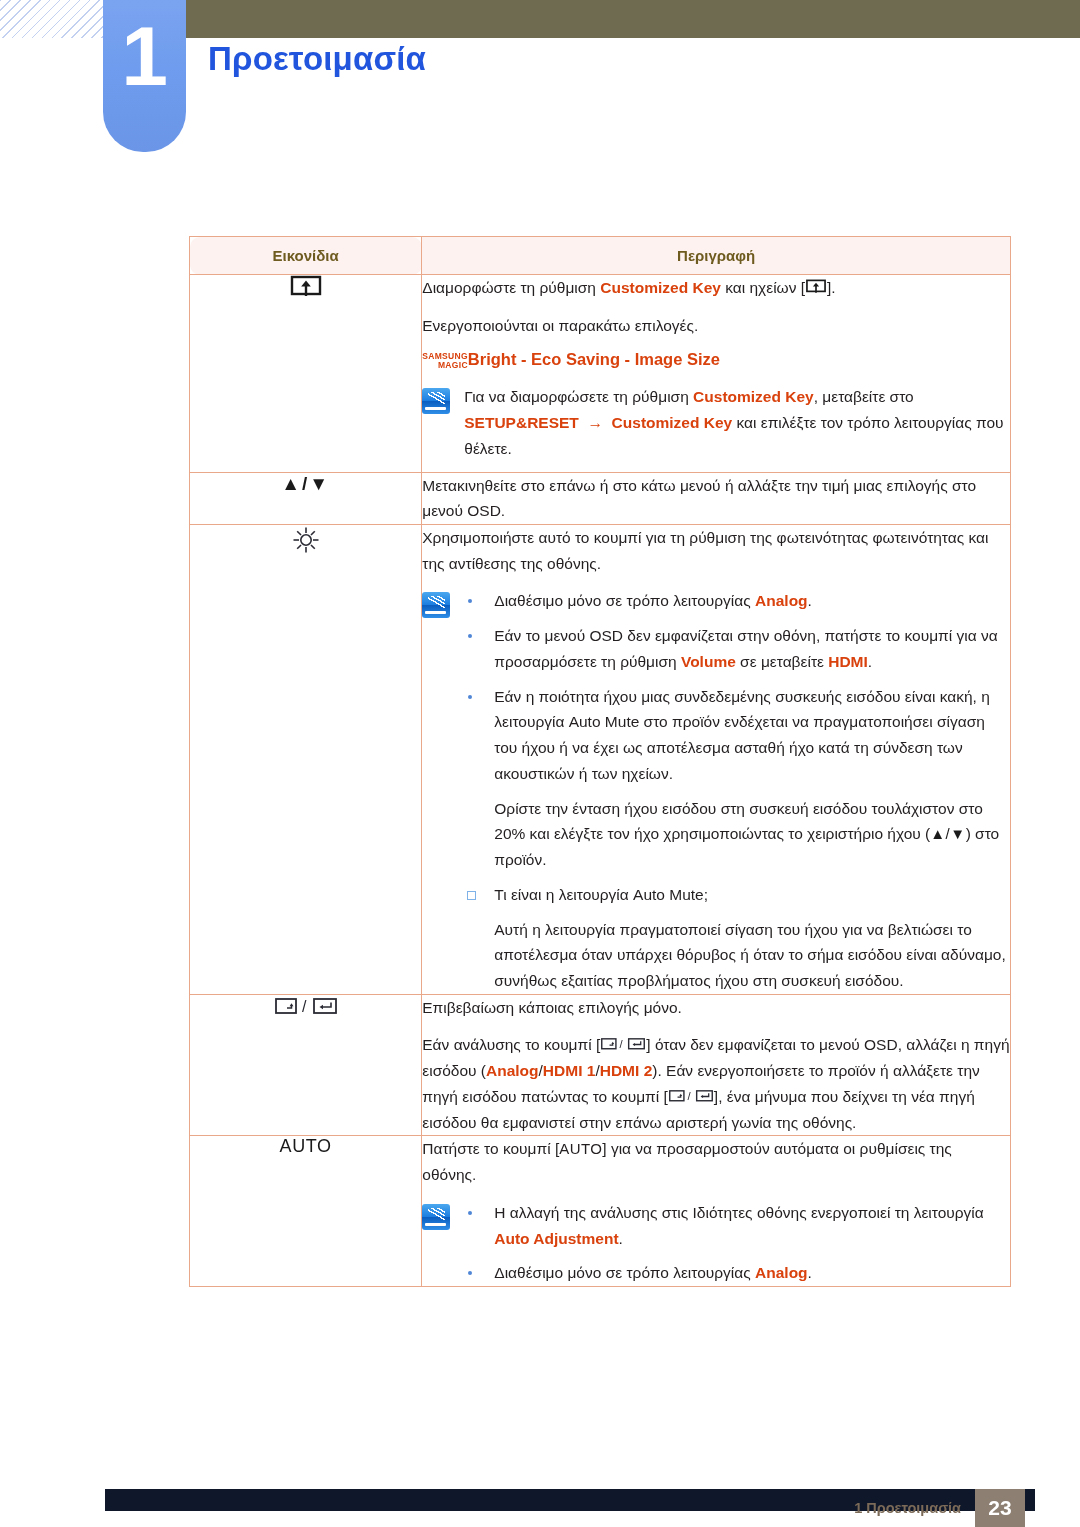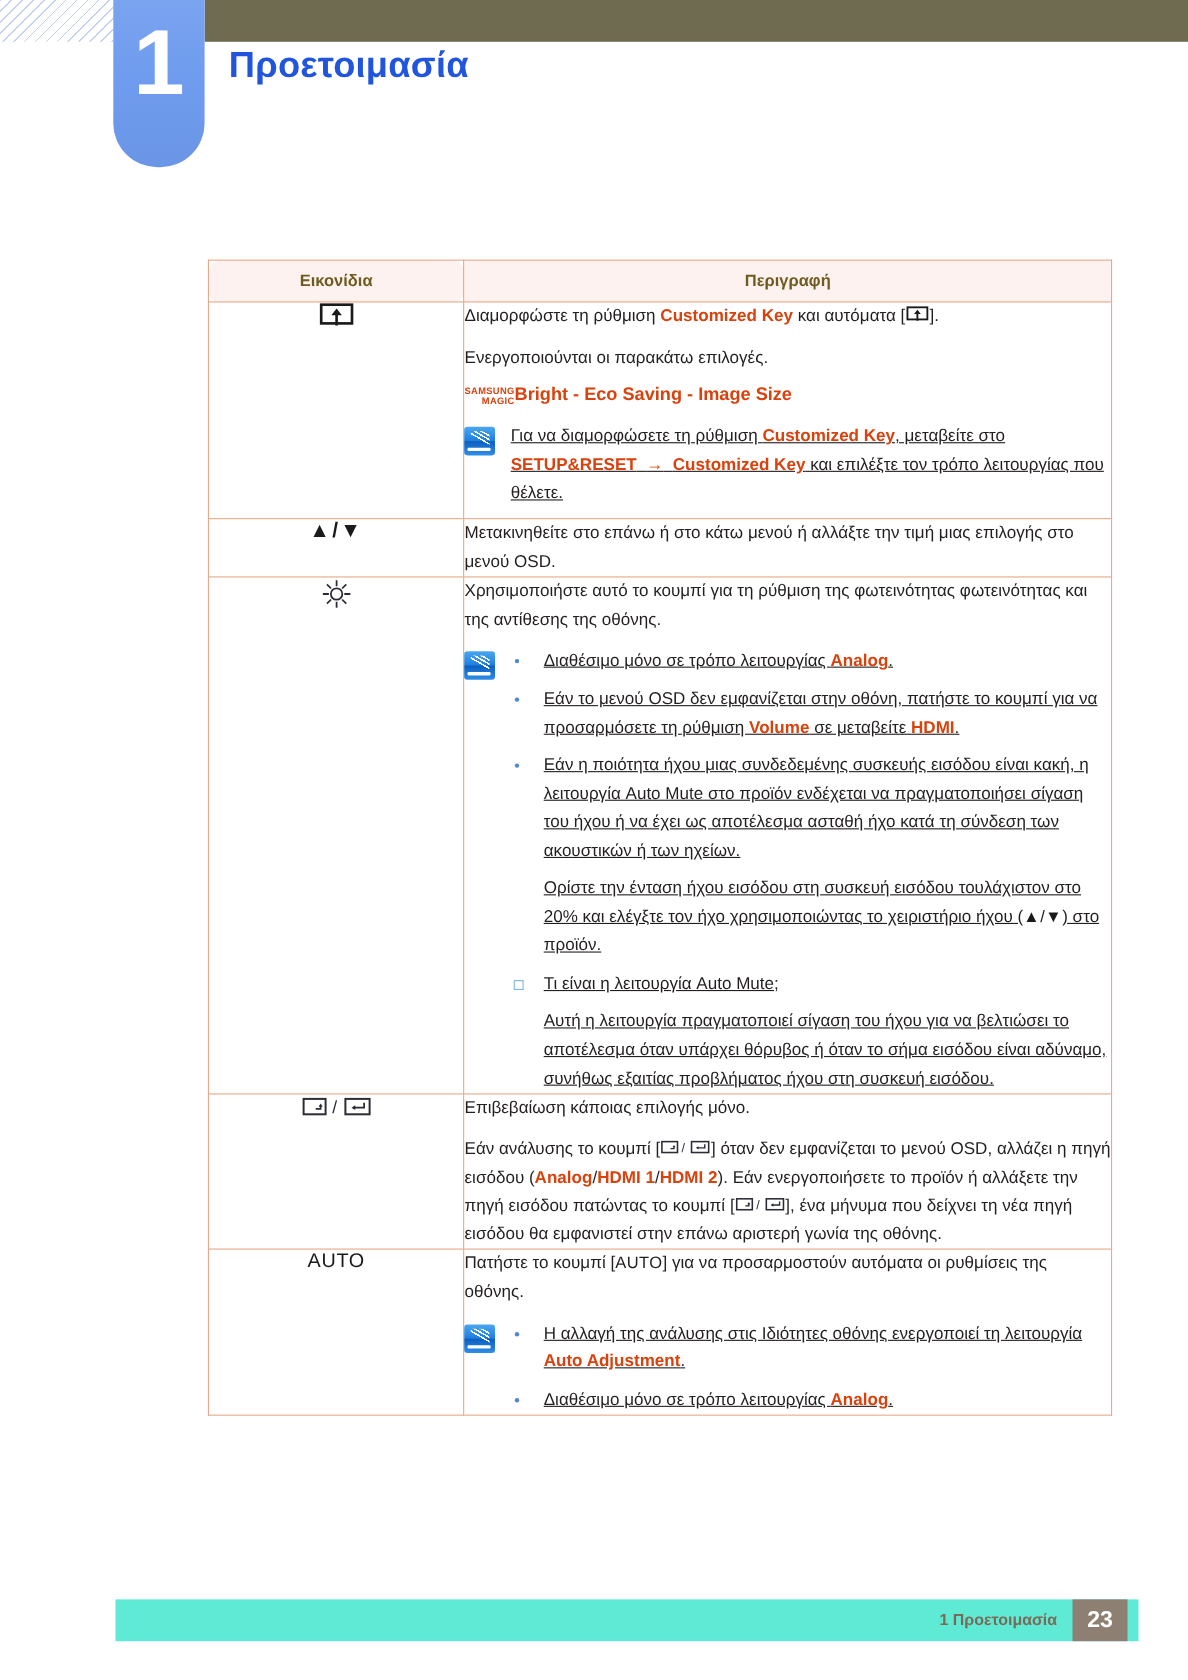--- a/index.html
+++ b/index.html
@@ -129,21 +129,20 @@
     color: #d9410d;
     margin: 0 0 14px 0;
     line-height: 1.2;
   }
 
   
   .note {
     display: flex;
     gap: 14px;
     margin: 4px 0 0 0;
-    text-decoration: underline;
   }
   .note-icon {
     flex: 0 0 28px;
     width: 28px; height: 26px;
     margin-top: 4px;
     border-radius: 3px;
     background: linear-gradient(180deg,#4aa7ef 0%, #1f7fe0 48%, #0c5fc0 52%, #2f8ee8 100%);
     position: relative;
     overflow: hidden;
   }
@@ -223,23 +222,23 @@
   .kbd-auto {
     font-size: 15px;
     letter-spacing: .4px;
   }
   svg.inline-svg { vertical-align: -3px; }
   svg.cell-svg { display: block; margin: 0 auto; }
 
   
   #footer-bar {
     position: absolute;
-    left: 105px; top: 1454px;
-    width: 930px; height: 38px;
-    background: #5eead4;
+    left: 105px; top: 1489px;
+    width: 930px; height: 22px;
+    background: #0f172a;
   }
   #footer-text {
     position: absolute;
     right: 74px; top: 0;
     height: 38px;
     line-height: 38px;
     font-size: 14.5px;
     font-weight: bold;
     color: #7b6a57;
   }
@@ -278,21 +277,21 @@
 
     <tr>
       <td class="cell-icon">
         <svg class="cell-svg" width="34" height="26" viewBox="0 0 34 26">
           <rect x="3" y="2" width="28" height="17" fill="none" stroke="#1a1a1a" stroke-width="2.4"></rect>
           <path d="M17 21 L17 8" stroke="#1a1a1a" stroke-width="2.4" fill="none"></path>
           <path d="M17 5.5 L12.2 11.5 L21.8 11.5 Z" fill="#1a1a1a"></path>
         </svg>
       </td>
       <td class="cell-desc">
-        <p class="para"><span>Διαμορφώστε τη ρύθμιση </span><span class="hl">Customized Key</span><span> και αυτόματα [</span><svg class="inline-svg" width="22" height="17" viewBox="0 0 34 26">
+        <p class="para"><span>Διαμορφώστε τη ρύθμιση </span><span class="hl">Customized Key</span><span> και ηχείων [</span><svg class="inline-svg" width="22" height="17" viewBox="0 0 34 26">
               <rect x="3" y="2" width="28" height="17" fill="none" stroke="#1a1a1a" stroke-width="2.6"></rect>
               <path d="M17 21 L17 8" stroke="#1a1a1a" stroke-width="2.6" fill="none"></path>
               <path d="M17 5.5 L12.2 11.5 L21.8 11.5 Z" fill="#1a1a1a"></path>
             </svg><span>].</span></p>
 
         <p class="para">Ενεργοποιούνται οι παρακάτω επιλογές.</p>
 
         <p class="magic-line"><span class="magic-logo"><span>SAMSUNG</span><span>MAGIC</span></span><span>Bright - Eco Saving - Image Size</span></p>
 
         <div class="note">

